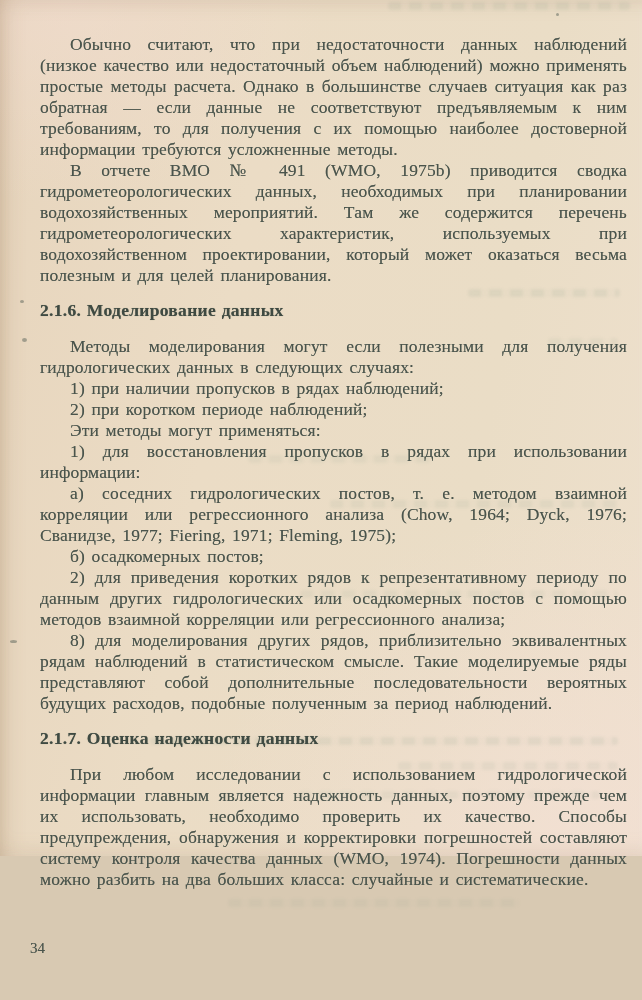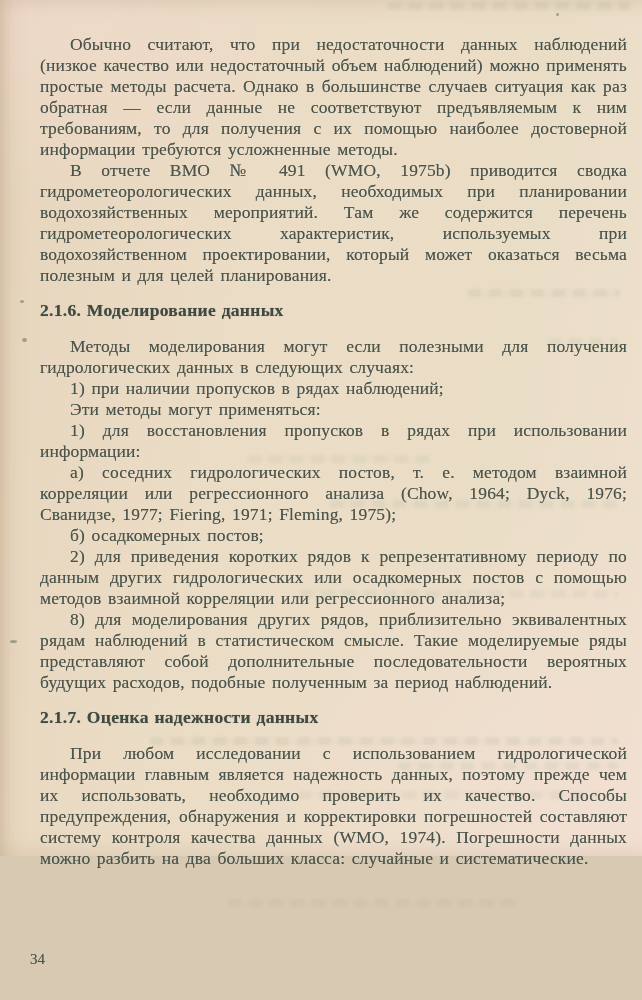--- a/index.html
+++ b/index.html
@@ -57,21 +57,20 @@
   }
   .page-number {
     position: absolute;
     left: 30px;
     top: 939px;
     z-index: 2;
     font-size: 15px;
     line-height: 18px;
     color: var(--ink, #4a544c);
     text-shadow: 0 0 0.6px rgba(74,90,80,0.5);
-    margin-top: 11px;
   }
   
   .bleed {
     position: absolute;
     z-index: 1;
     height: 8px;
     border-radius: 4px;
     background: repeating-linear-gradient(90deg,
       rgba(122,146,128,0.16) 0px, rgba(122,146,128,0.16) 13px,
       rgba(122,146,128,0.03) 13px, rgba(122,146,128,0.03) 21px);
@@ -107,20 +106,21 @@
   <div class="speck" style="top:338px; left:22px; width:5px; height:4px;"></div>
   <div class="speck" style="top:640px; left:10px; width:7px; height:3px;"></div>
   <div class="speck" style="top:13px; left:556px; width:3px; height:3px;"></div>
 
   <main class="text-block">
     <p class="para">Обычно считают, что при недостаточности данных наблюдений (низкое качество или недостаточный объем наблюдений) можно применять простые методы расчета. Однако в большинстве случаев ситуация как раз обратная — если данные не соответствуют предъявляемым к ним требованиям, то для получения с их помощью наиболее достоверной информации требуются усложненные методы.</p>
     <p class="para">В отчете ВМО № 491 (WMO, 1975b) приводится сводка гидрометеорологических данных, необходимых при планировании водохозяйственных мероприятий. Там же содержится перечень гидрометеорологических характеристик, используемых при водохозяйственном проектировании, который может оказаться весьма полезным и для целей планирования.</p>
     <h2 class="heading">2.1.6. Моделирование данных</h2>
     <p class="para">Методы моделирования могут если полезными для получения гидрологических данных в следующих случаях:</p>
     <p class="para">1) при наличии пропусков в рядах наблюдений;</p>
+    <p class="para">2) при коротком периоде наблюдений;</p>
     <p class="para">Эти методы могут применяться:</p>
     <p class="para">1) для восстановления пропусков в рядах при использовании информации:</p>
     <p class="para">а) соседних гидрологических постов, т. е. методом взаимной корреляции или регрессионного анализа (Chow, 1964; Dyck, 1976; Сванидзе, 1977; Fiering, 1971; Fleming, 1975);</p>
     <p class="para">б) осадкомерных постов;</p>
     <p class="para">2) для приведения коротких рядов к репрезентативному периоду по данным других гидрологических или осадкомерных постов с помощью методов взаимной корреляции или регрессионного анализа;</p>
     <p class="para">8) для моделирования других рядов, приблизительно эквивалентных рядам наблюдений в статистическом смысле. Такие моделируемые ряды представляют собой дополнительные последовательности вероятных будущих расходов, подобные полученным за период наблюдений.</p>
     <h2 class="heading">2.1.7. Оценка надежности данных</h2>
     <p class="para">При любом исследовании с использованием гидрологической информации главным является надежность данных, поэтому прежде чем их использовать, необходимо проверить их качество. Способы предупреждения, обнаружения и корректировки погрешностей составляют систему контроля качества данных (WMO, 1974). Погрешности данных можно разбить на два больших класса: случайные и систематические.</p>
   </main>
 

